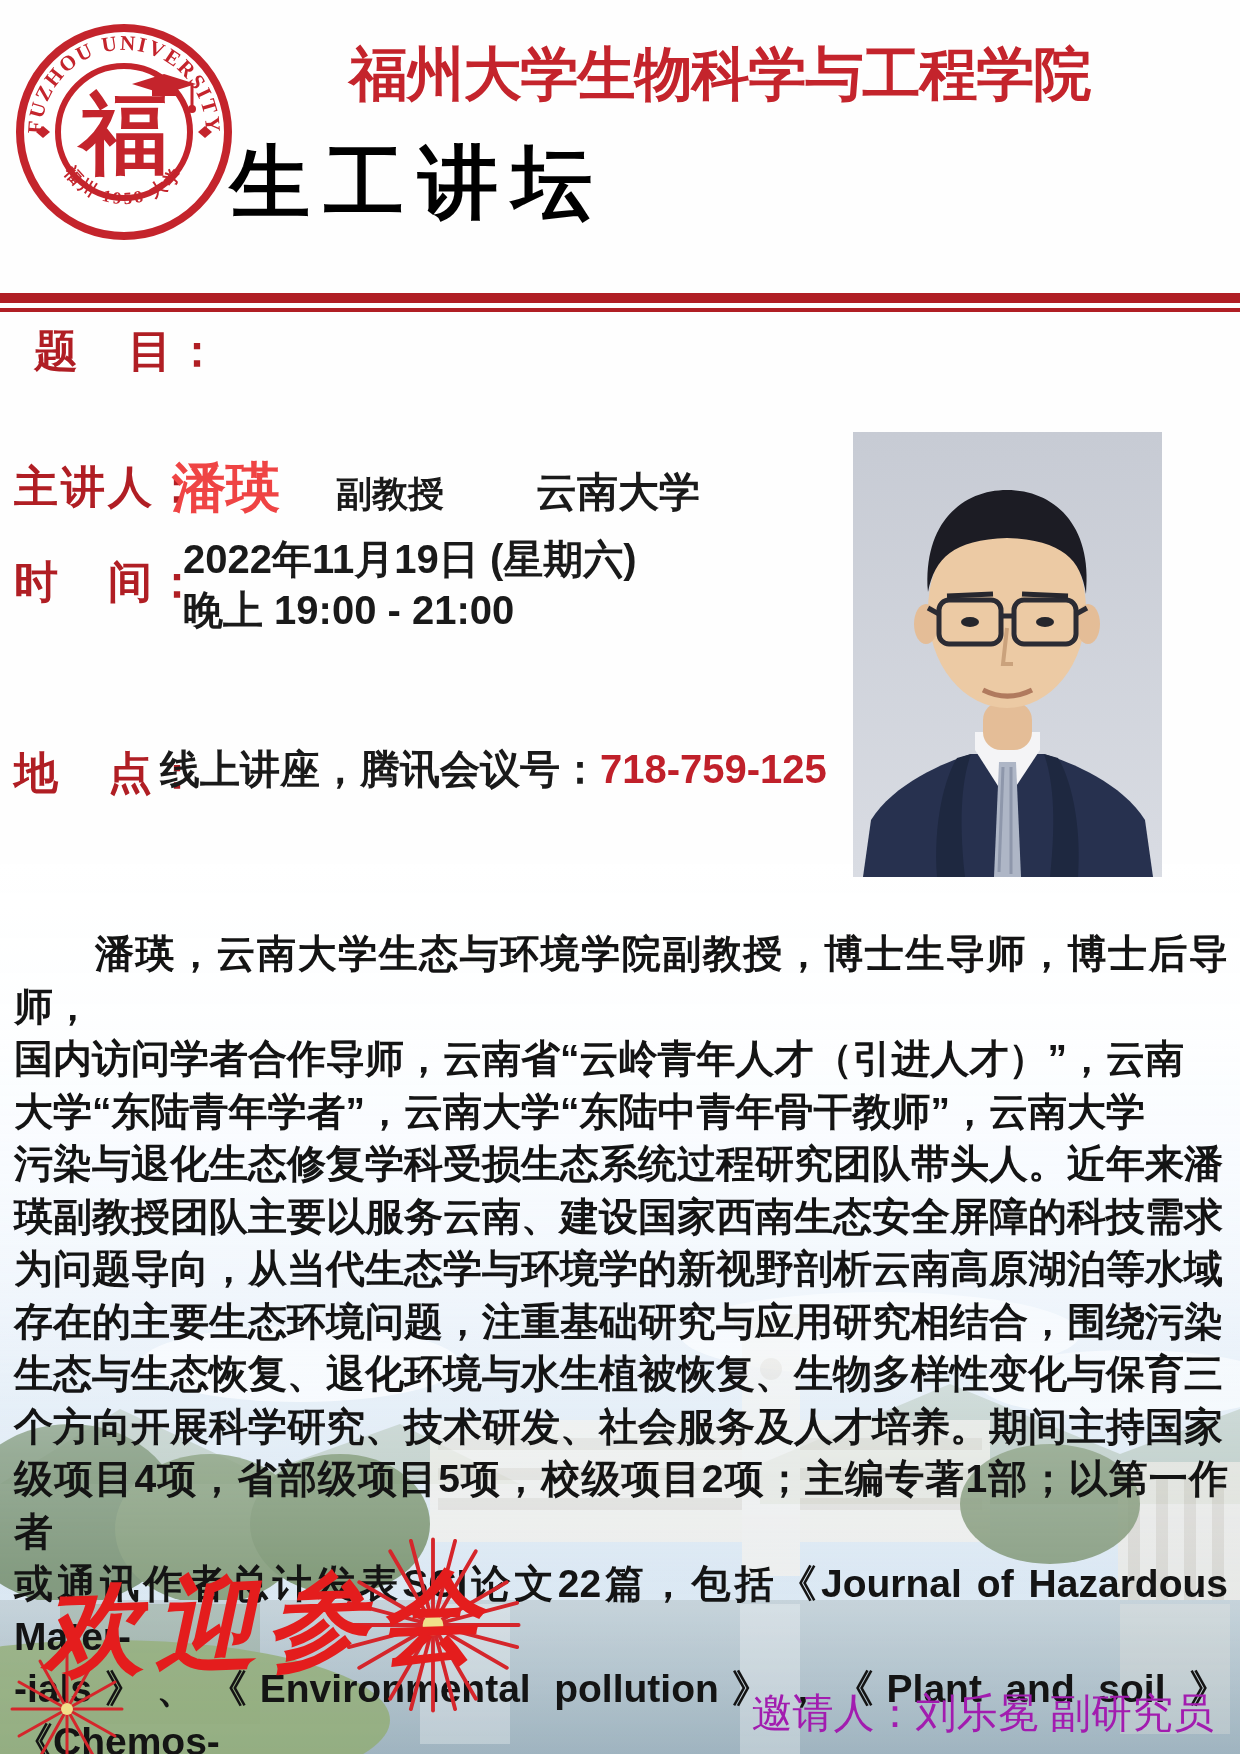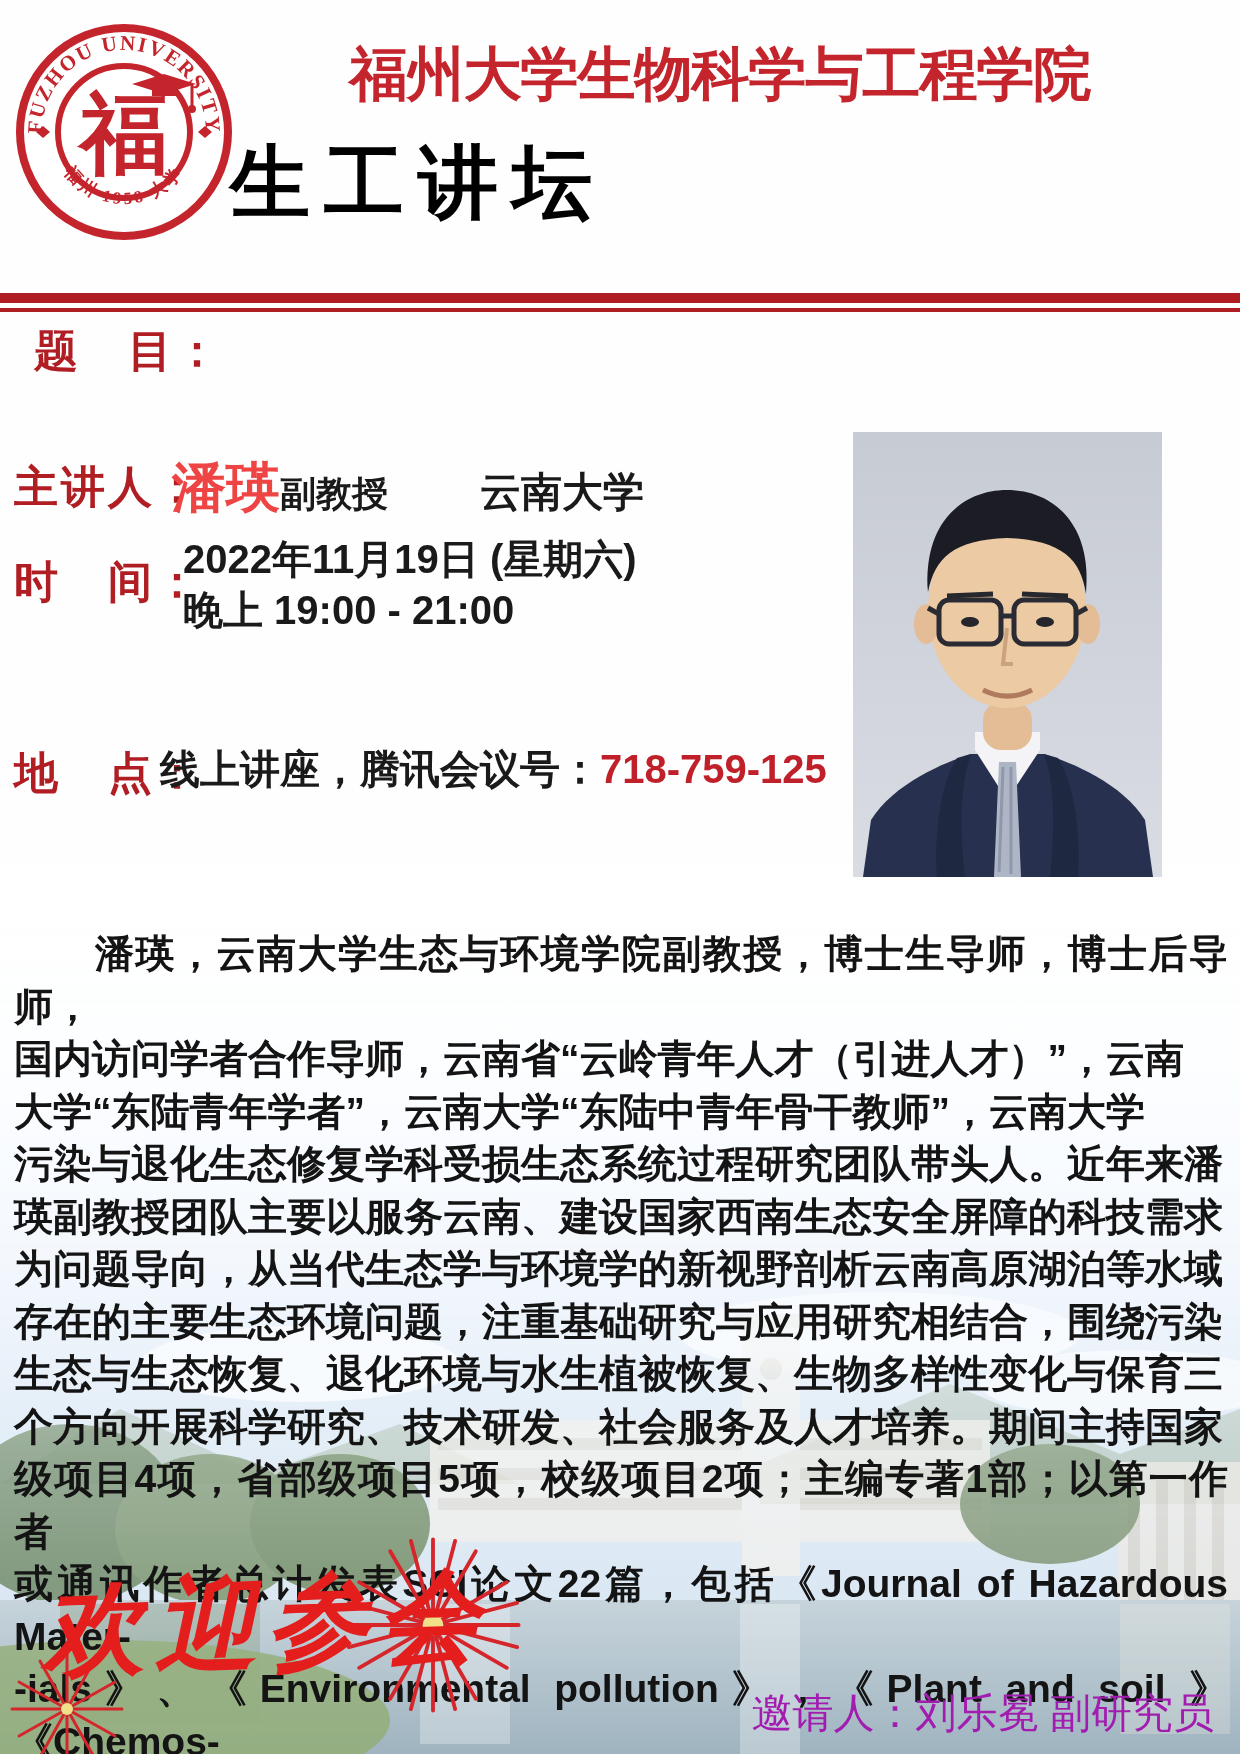--- a/index.html
+++ b/index.html
@@ -42,21 +42,21 @@
     position:absolute;left:14px;color:#b01e24;font-weight:bold;font-size:44px;
     letter-spacing:3px;white-space:nowrap;
   }
   .val{position:absolute;color:#1a1a1a;font-weight:bold;}
   .preline{white-space:pre-line;}
   .topic-label{top:322px;margin-left:20px;}
   .topic-text{left:172px;top:318px;width:960px;font-size:42px;line-height:54px;}
   .speaker-label{top:458px;}
   .speaker-row{position:absolute;left:172px;top:452px;display:flex;align-items:baseline;}
   .speaker-name{color:#ef4444;font-weight:bold;font-size:54px;}
-  .speaker-title{color:#1a1a1a;font-weight:bold;font-size:36px;}
+  .speaker-title{color:#1a1a1a;font-weight:bold;font-size:36px;margin-left:56px;}
   .speaker-aff{color:#1a1a1a;font-weight:bold;font-size:41px;margin-left:92px;}
   .time-label{top:553px;}
   .time-text{left:183px;top:534px;font-size:40px;line-height:51px;}
   .loc-label{top:744px;}
   .loc-row{position:absolute;left:160px;top:742px;font-size:40px;font-weight:bold;color:#1a1a1a;white-space:nowrap;}
   .meeting-id{color:#c0202a;}
   
   .photo{position:absolute;left:853px;top:432px;width:309px;height:445px;}
   
   .bio-heading{position:absolute;left:14px;top:846px;color:#b01e24;font-weight:bold;font-size:47px;letter-spacing:2px;}

